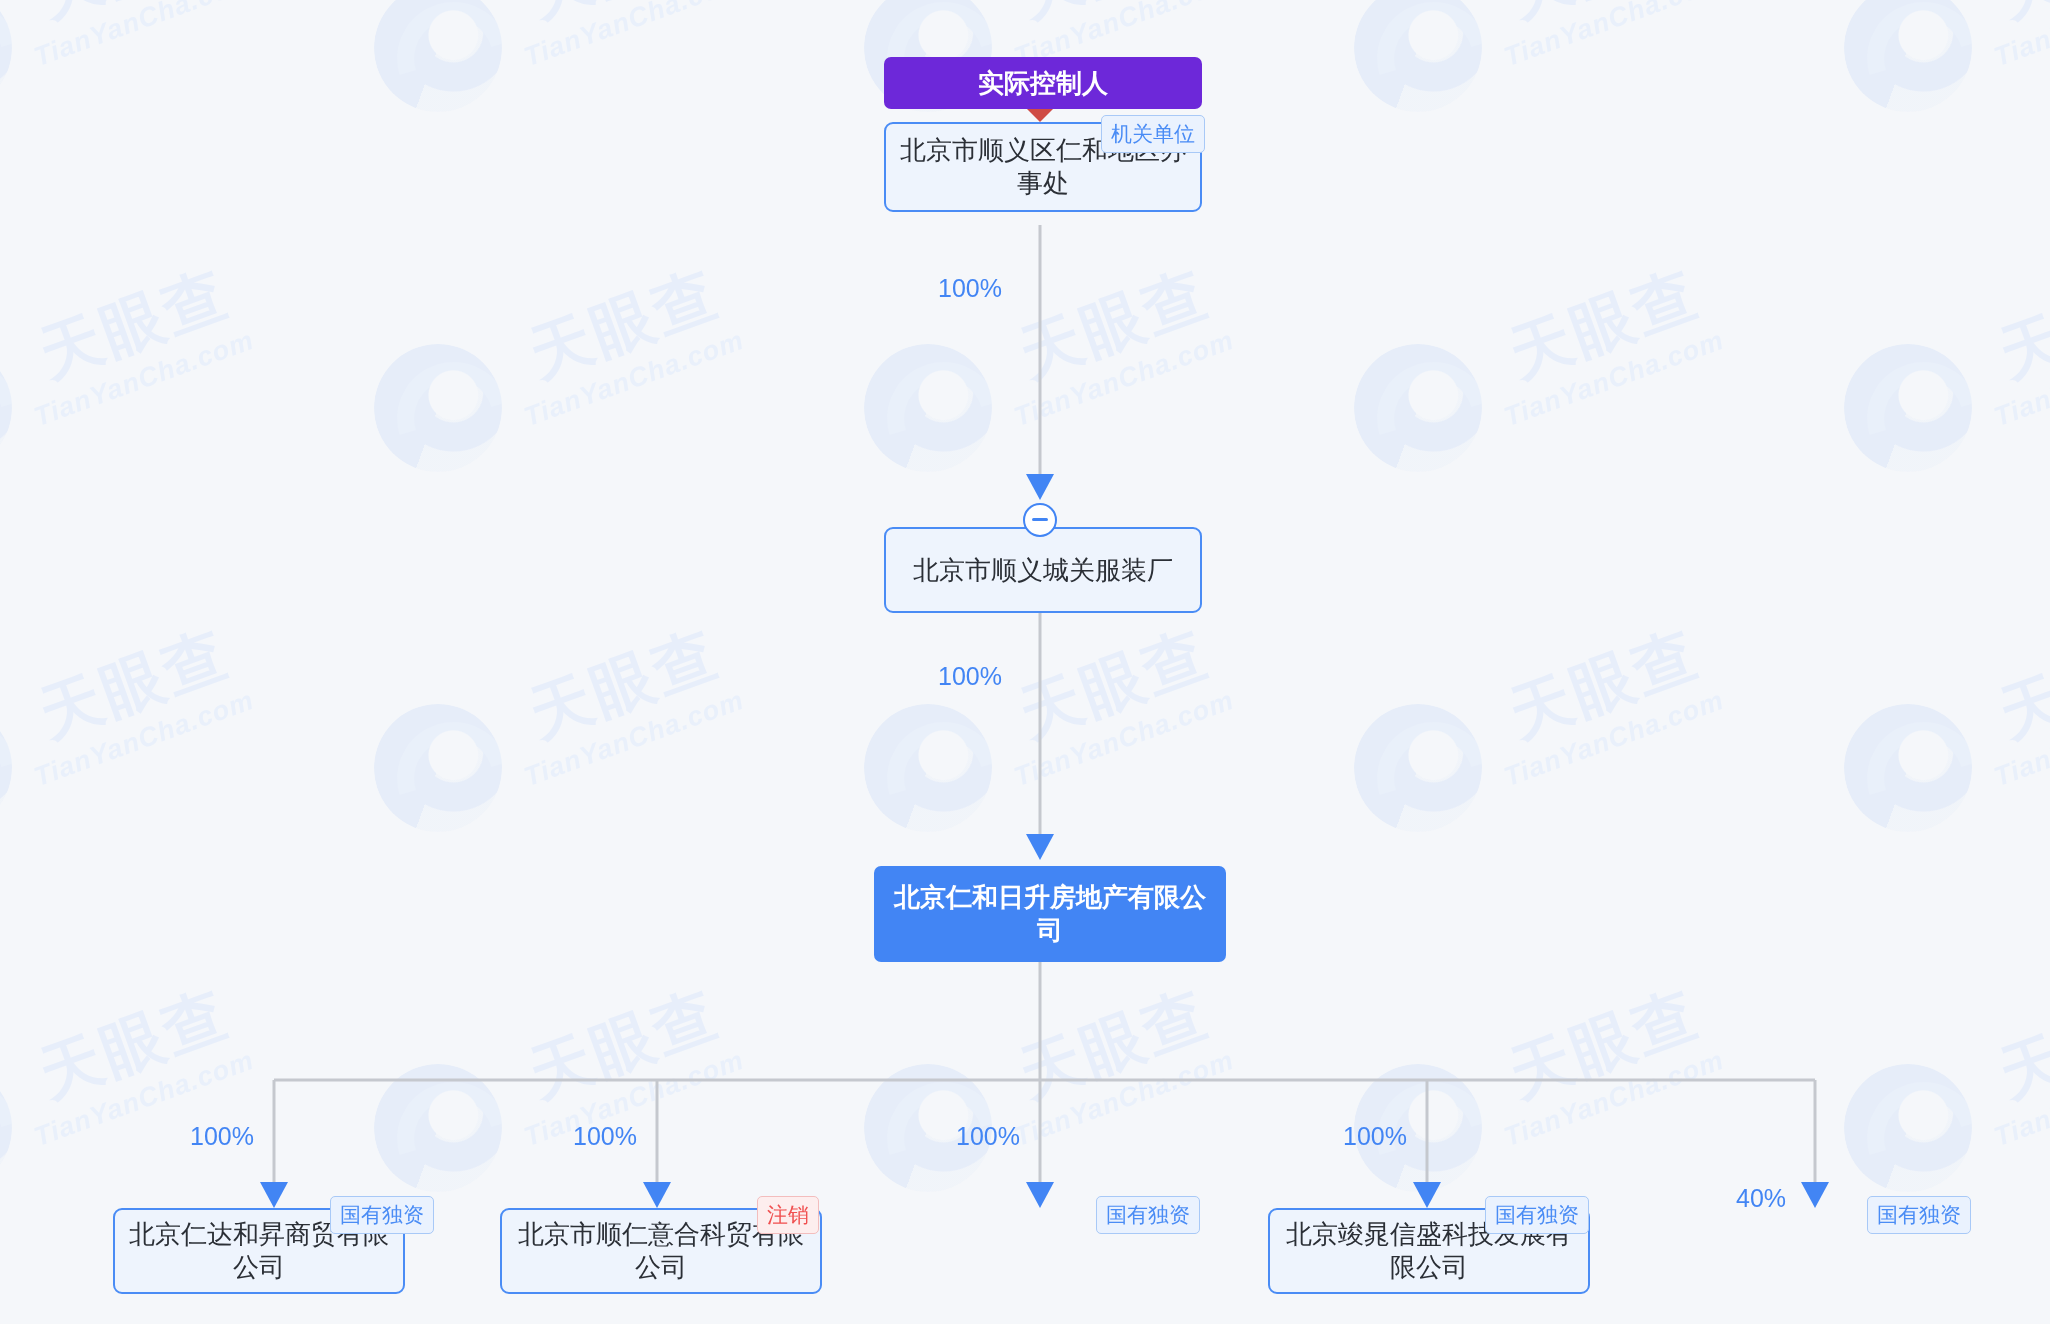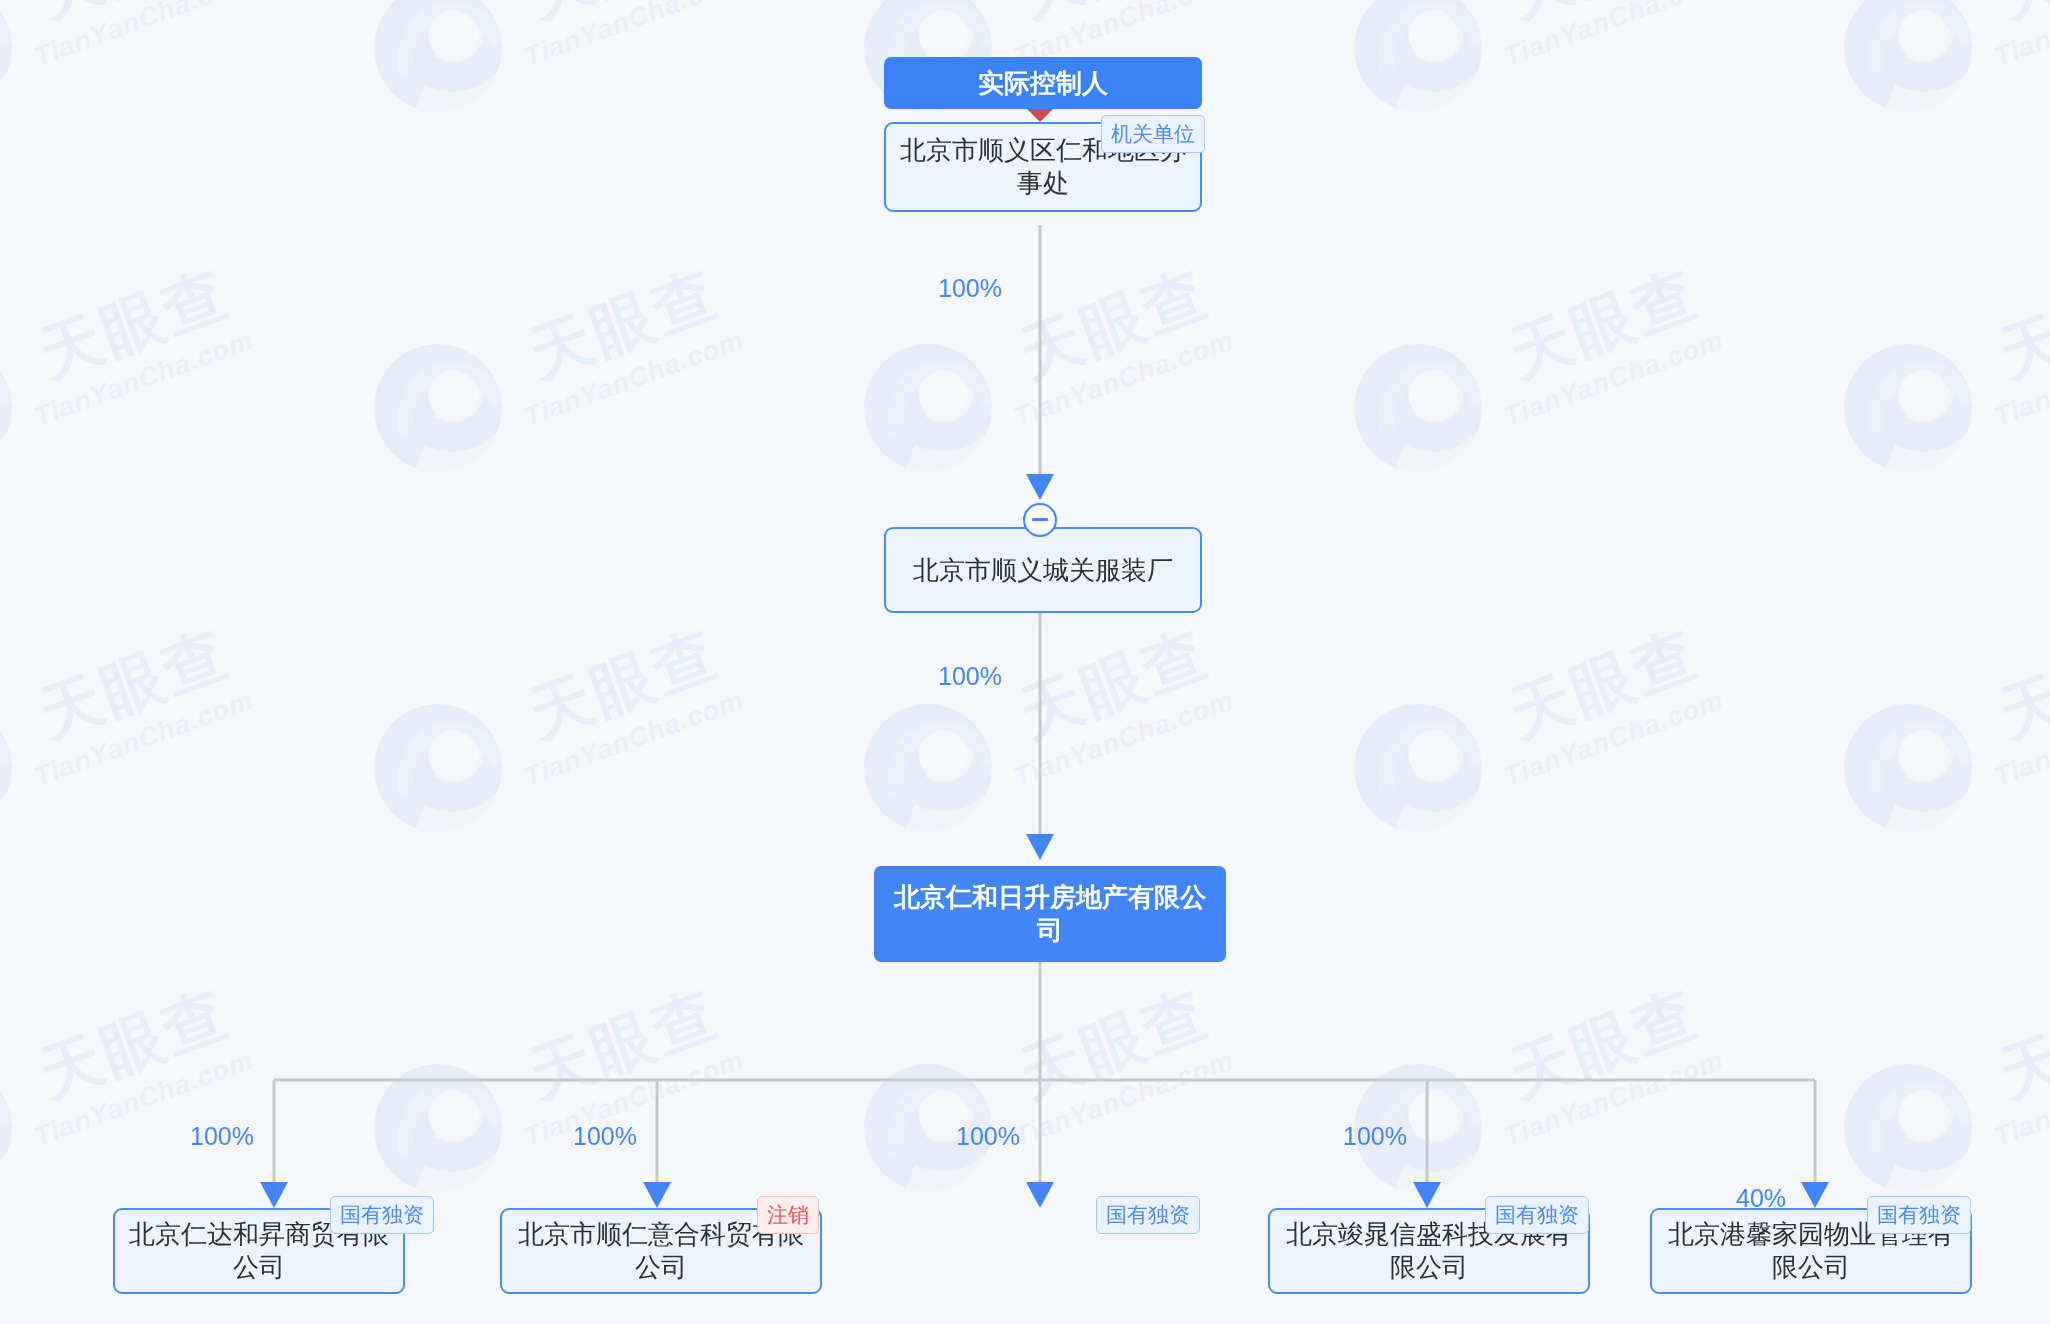--- a/index.html
+++ b/index.html
@@ -134,21 +134,21 @@
   .badge.cancelled {
     background: #fdeeee;
     border: 1px solid #f3bdbd;
     color: #f05050;
   }
 
   
   .controller-banner {
     position: absolute;
     box-sizing: border-box;
-    background: #3b82f6;
+    background: #6d28d9;
     color: #ffffff;
     font-size: 26px;
     font-weight: 700;
     border-radius: 7px;
     display: flex;
     align-items: center;
     justify-content: center;
     z-index: 5;
   }
   .controller-pointer {
@@ -362,18 +362,15 @@
   </div>
   <div class="badge cancelled" style="left:757px;top:1196px;">注销</div>
 
   <div class="badge state" style="left:1096px;top:1196px;">国有独资</div>
 
   <div class="node" style="left:1268px;top:1208px;width:322px;height:86px;">
     <span class="node-label">北京竣晁信盛科技发展有限公司</span>
   </div>
   <div class="badge state" style="left:1485px;top:1196px;">国有独资</div>
 
-  <div class="node" style="left:1650px;top:1208px;width:322px;height:86px;">
-    <span class="node-label">北京港馨家园物业管理有限公司</span>
-  </div>
   <div class="badge state" style="left:1867px;top:1196px;">国有独资</div>
 
 </div>
 
 </body></html>

